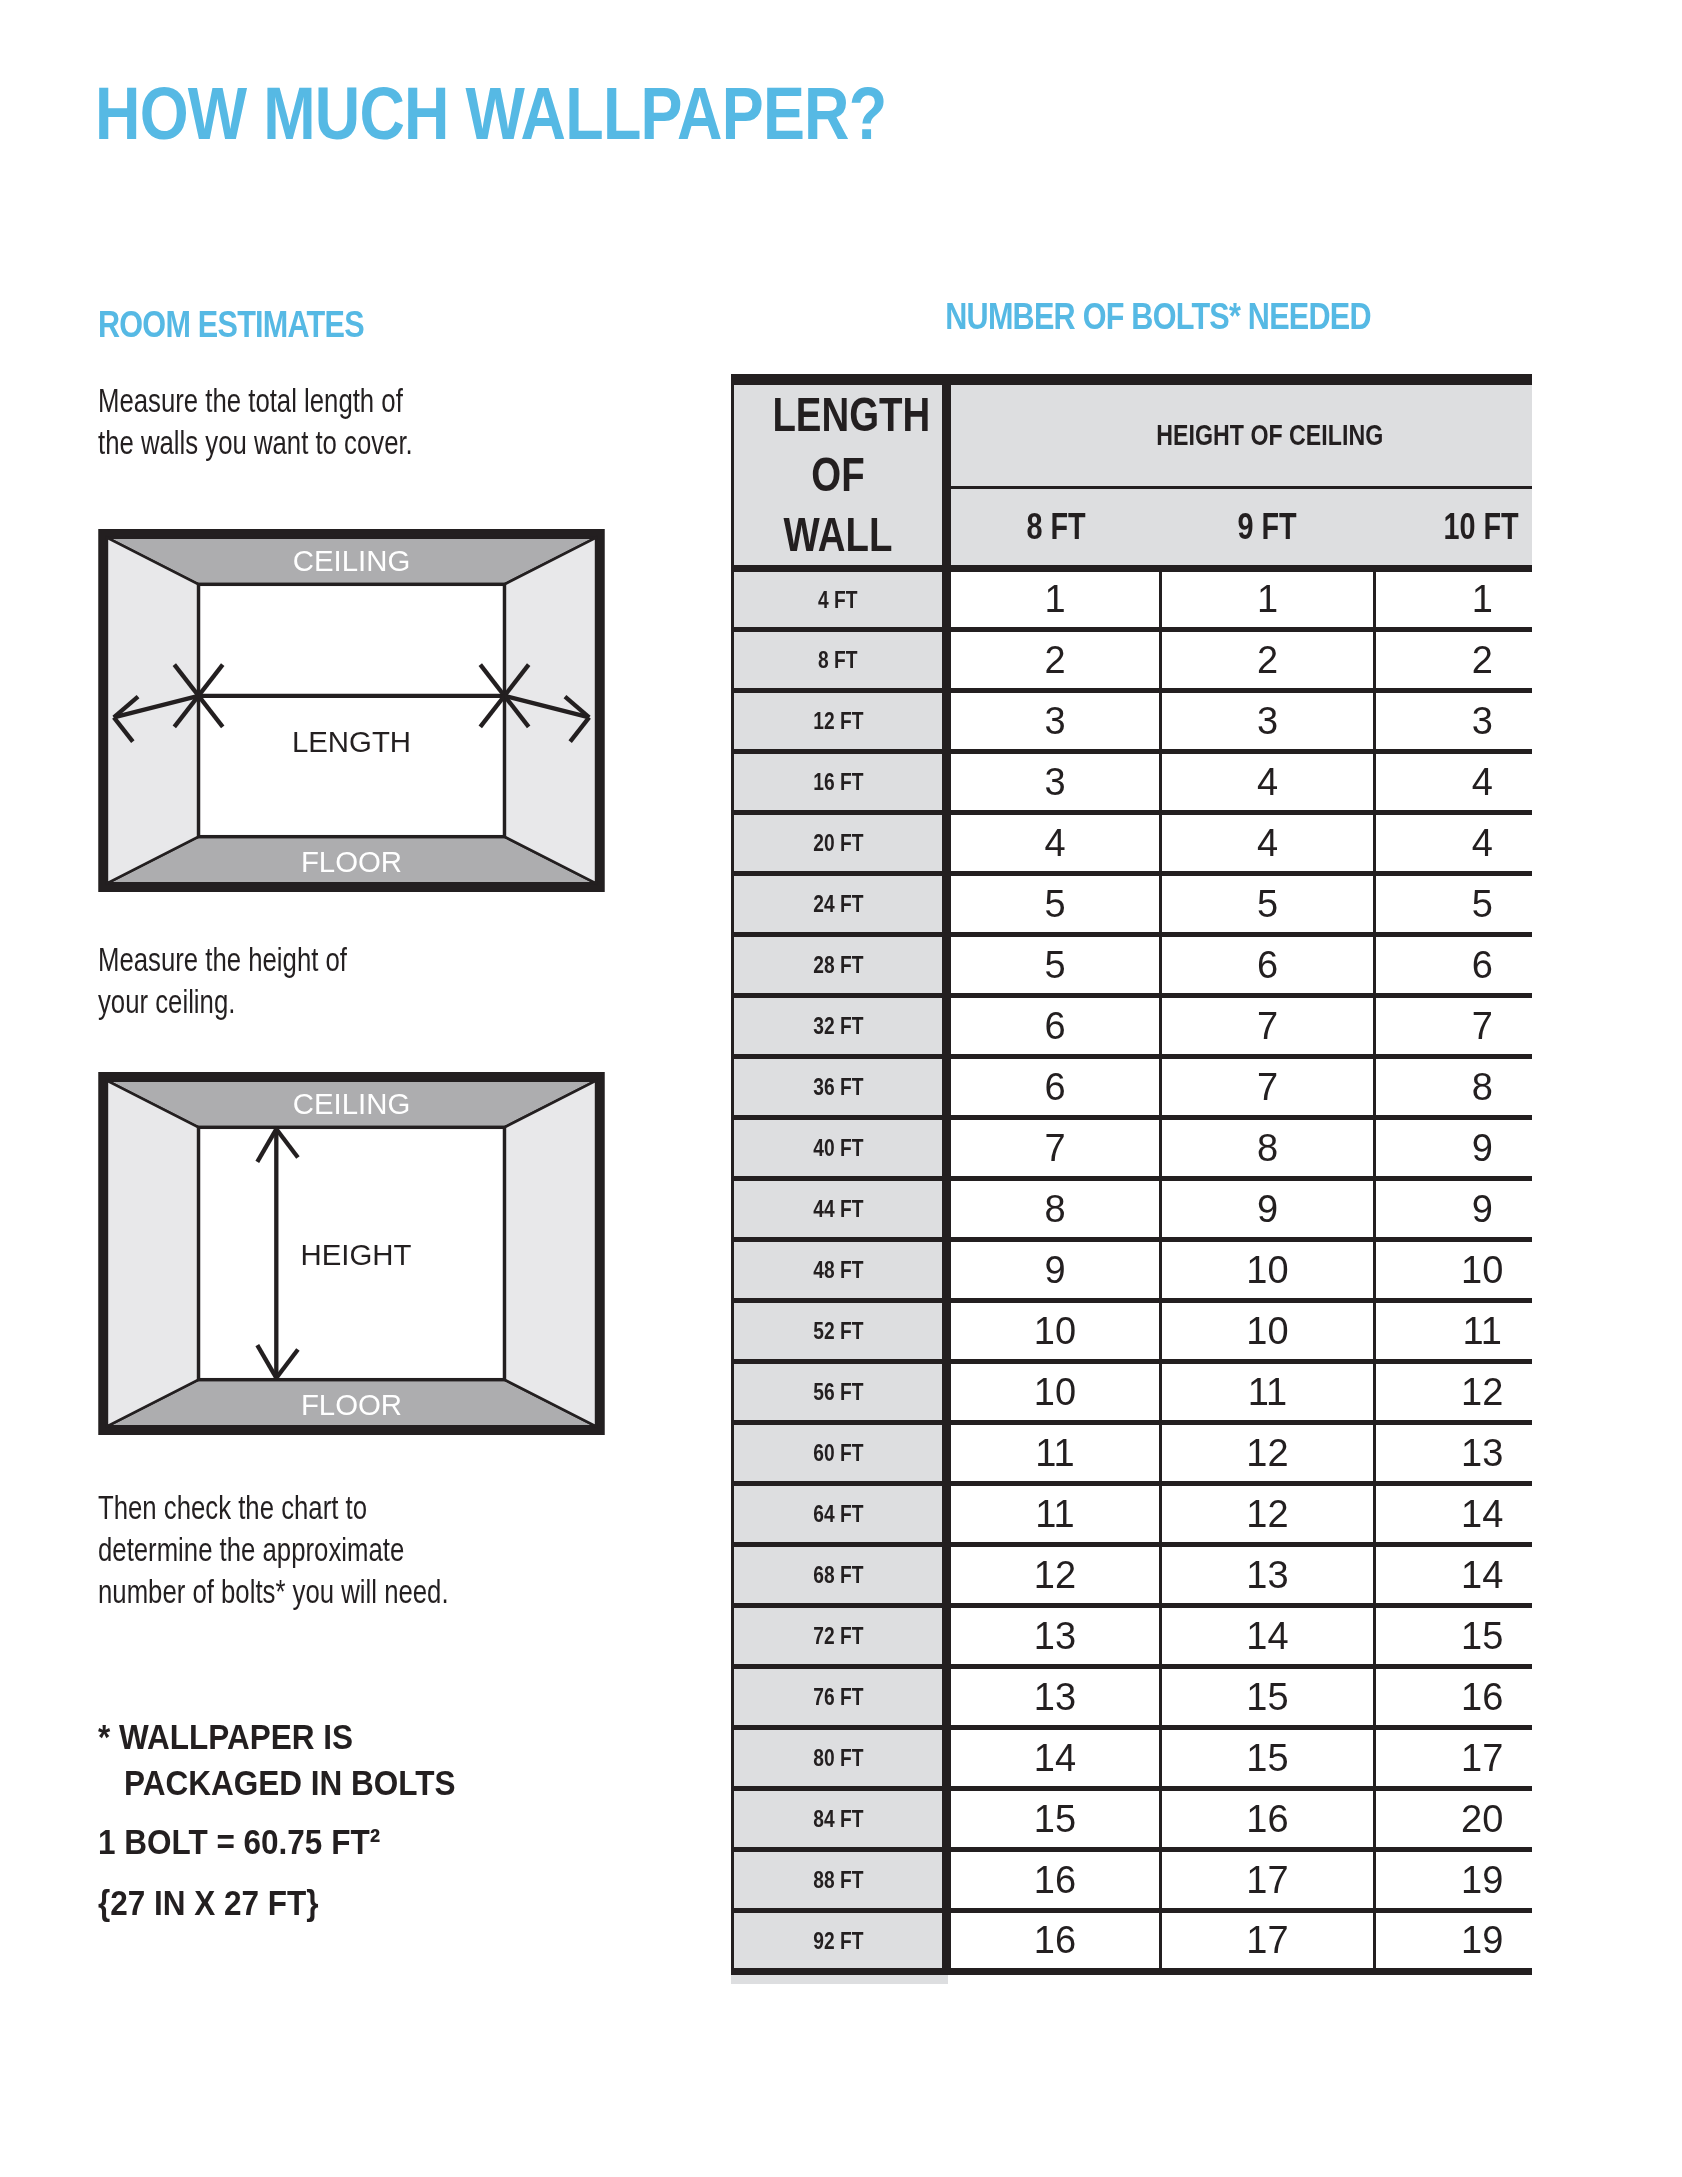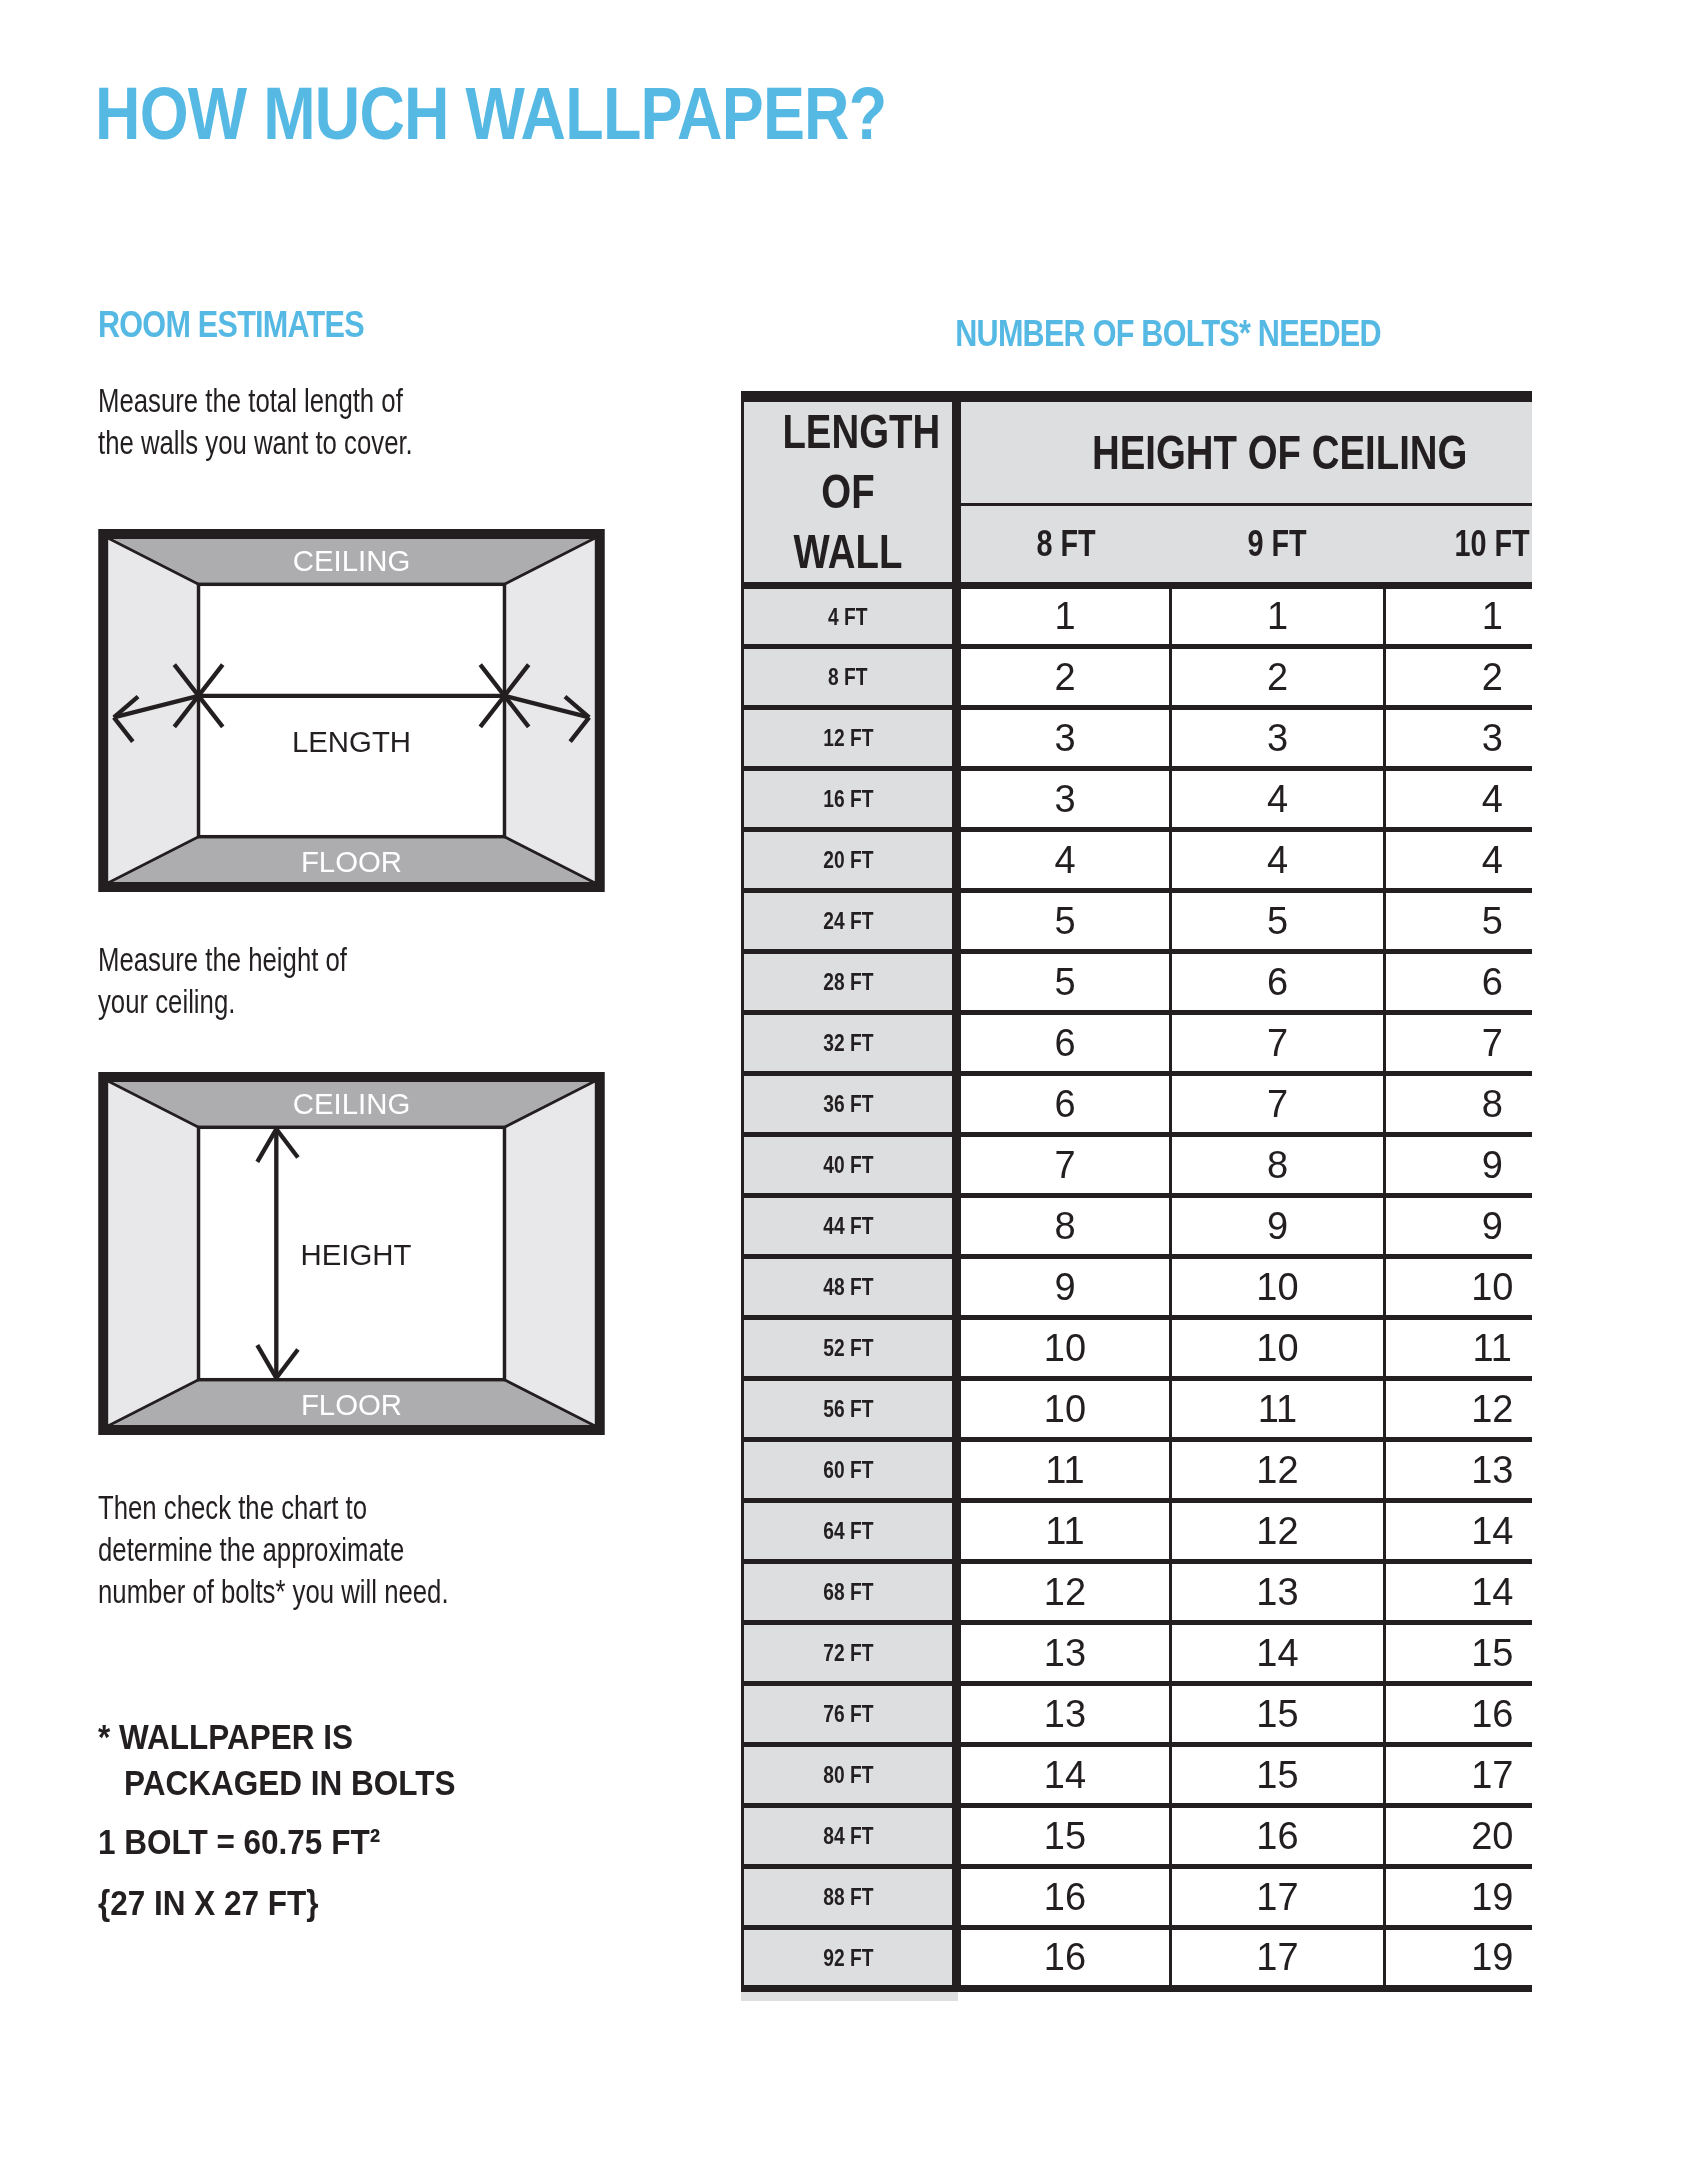--- a/index.html
+++ b/index.html
@@ -100,23 +100,22 @@
     font-weight: bold;
     line-height: 38px;
     transform: scaleX(0.9);
     transform-origin: left top;
   }
   .boltspec .line2 { display: block; margin-top: 22.5px; }
 
   .right-col {
     position: absolute;
     left: 731px;
-    top: 313px;
+    top: 296px;
     width: 854px;
-    margin-left: 10px;
   }
   .right-col .subhead.centered {
     text-align: center;
     transform: scaleX(0.85);
     transform-origin: center top;
     margin-bottom: 36px;
   }
 
   table.bolt-table {
     border-collapse: collapse;
@@ -140,21 +139,21 @@
   }
   .bolt-table .rowhead {
     background: var(--cellgray);
     border-right: 9.5px solid var(--ink);
     font-size: 48px;
     font-weight: bold;
     line-height: 1.25;
   }
   .bolt-table .grouphead {
     background: var(--cellgray);
-    font-size: 48px;
+    font-size: 29px;
     font-weight: bold;
     height: 89px;
   }
   .bolt-table .colhead {
     background: var(--cellgray);
     font-size: 36px;
     font-weight: bold;
     height: 67px;
     border-top: 3.5px solid var(--ink);
   }

